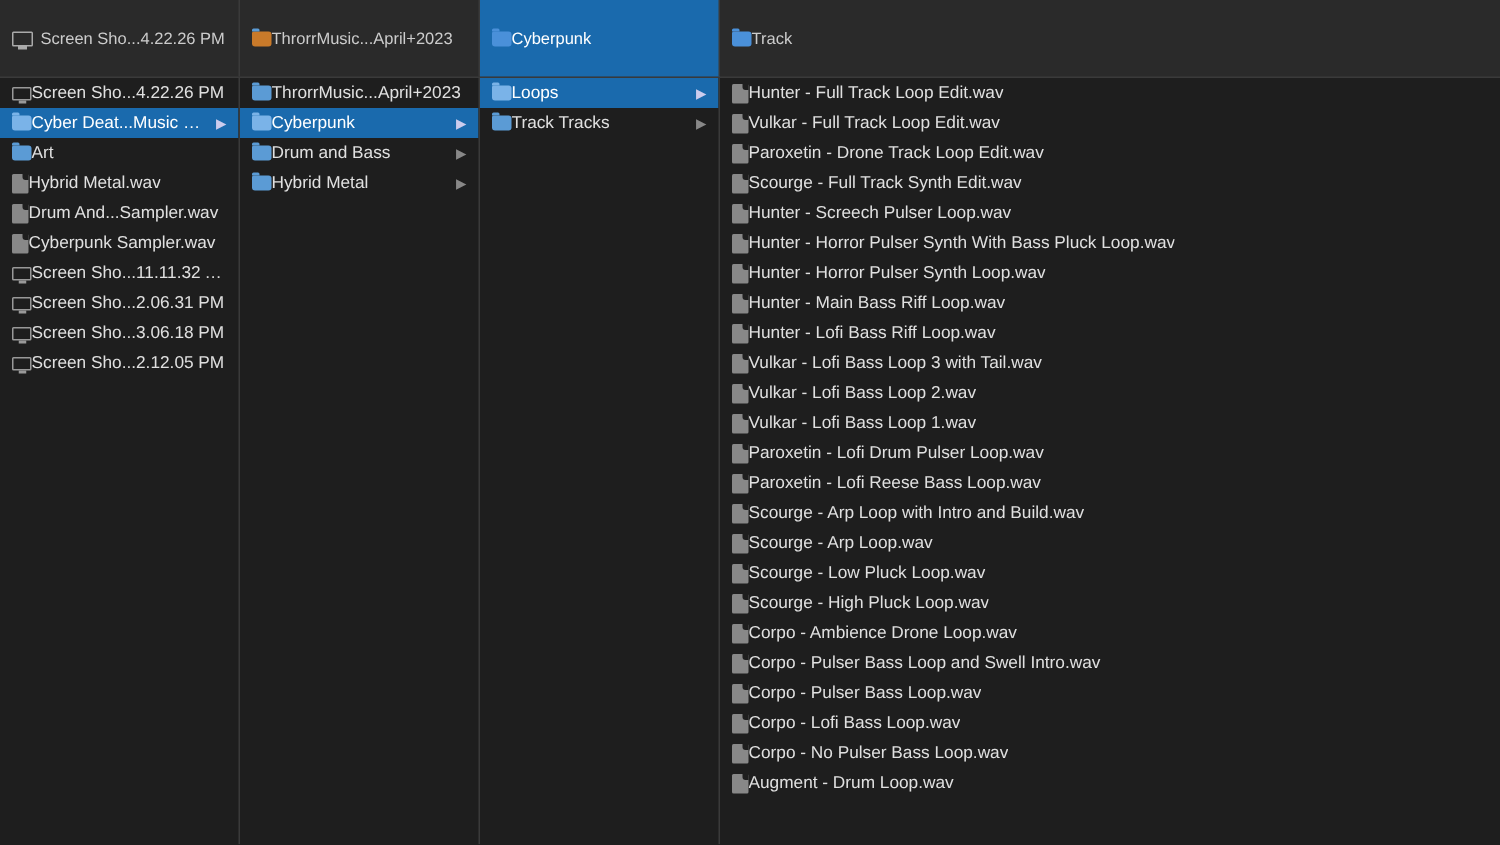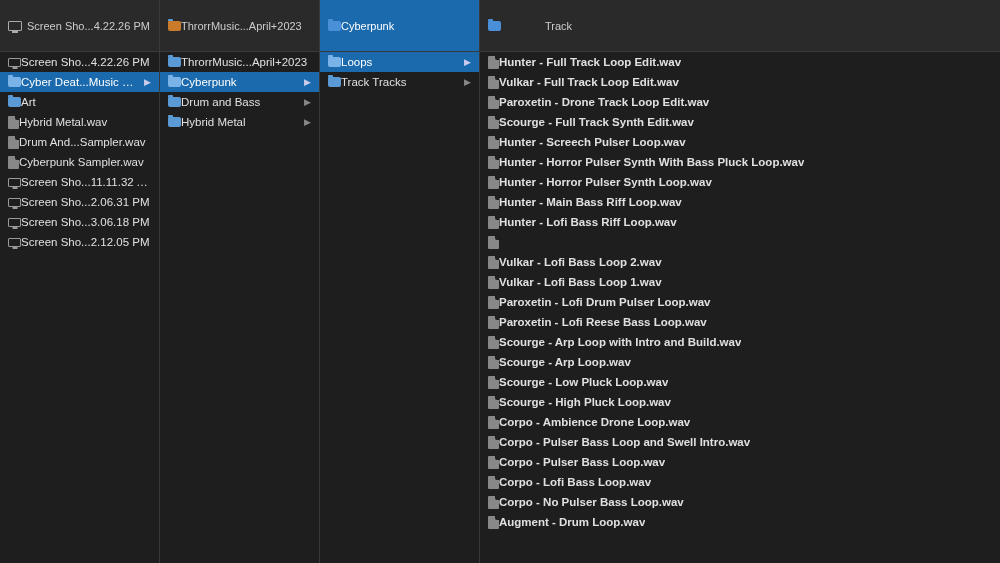--- a/index.html
+++ b/index.html
@@ -57,21 +57,20 @@
       transform: translateX(-50%);
       width: 6px;
       height: 3px;
       background: #aaa;
     }
     .top-bar-label { flex: 1; overflow: hidden; text-overflow: ellipsis; white-space: nowrap; }
     .track-col {
       flex: 1;
       min-width: 150px;
       border-right: none;
-      gap: 44px;
     }
 
     
     .main-area {
       display: flex;
       flex: 1;
       overflow: hidden;
     }
 
     
@@ -81,21 +80,21 @@
       overflow-x: hidden;
       flex-shrink: 0;
     }
     .col::-webkit-scrollbar { width: 6px; }
     .col::-webkit-scrollbar-track { background: #1e1e1e; }
     .col::-webkit-scrollbar-thumb { background: #555; border-radius: 3px; }
 
     .col-1 { width: 160px; }
     .col-2 { width: 160px; }
     .col-3 { width: 160px; text-align: right; }
-    .col-4 { flex: 1; border-right: none; font-weight: bold; }
+    .col-4 { flex: 1; border-right: none; }
 
     .list-item {
       display: flex;
       align-items: center;
       padding: 2px 8px;
       height: 20px;
       cursor: default;
       white-space: nowrap;
       overflow: hidden;
       text-overflow: ellipsis;
@@ -327,20 +326,21 @@
       <div class="list-item">
         <span class="file-icon-sm"></span>
         <span class="item-label">Hunter - Main Bass Riff Loop.wav</span>
       </div>
       <div class="list-item">
         <span class="file-icon-sm"></span>
         <span class="item-label">Hunter - Lofi Bass Riff Loop.wav</span>
       </div>
       <div class="list-item">
         <span class="file-icon-sm"></span>
+        <span class="item-label">Vulkar - Lofi Bass Loop 3 with Tail.wav</span>
       </div>
       <div class="list-item">
         <span class="file-icon-sm"></span>
         <span class="item-label">Vulkar - Lofi Bass Loop 2.wav</span>
       </div>
       <div class="list-item">
         <span class="file-icon-sm"></span>
         <span class="item-label">Vulkar - Lofi Bass Loop 1.wav</span>
       </div>
       <div class="list-item">

